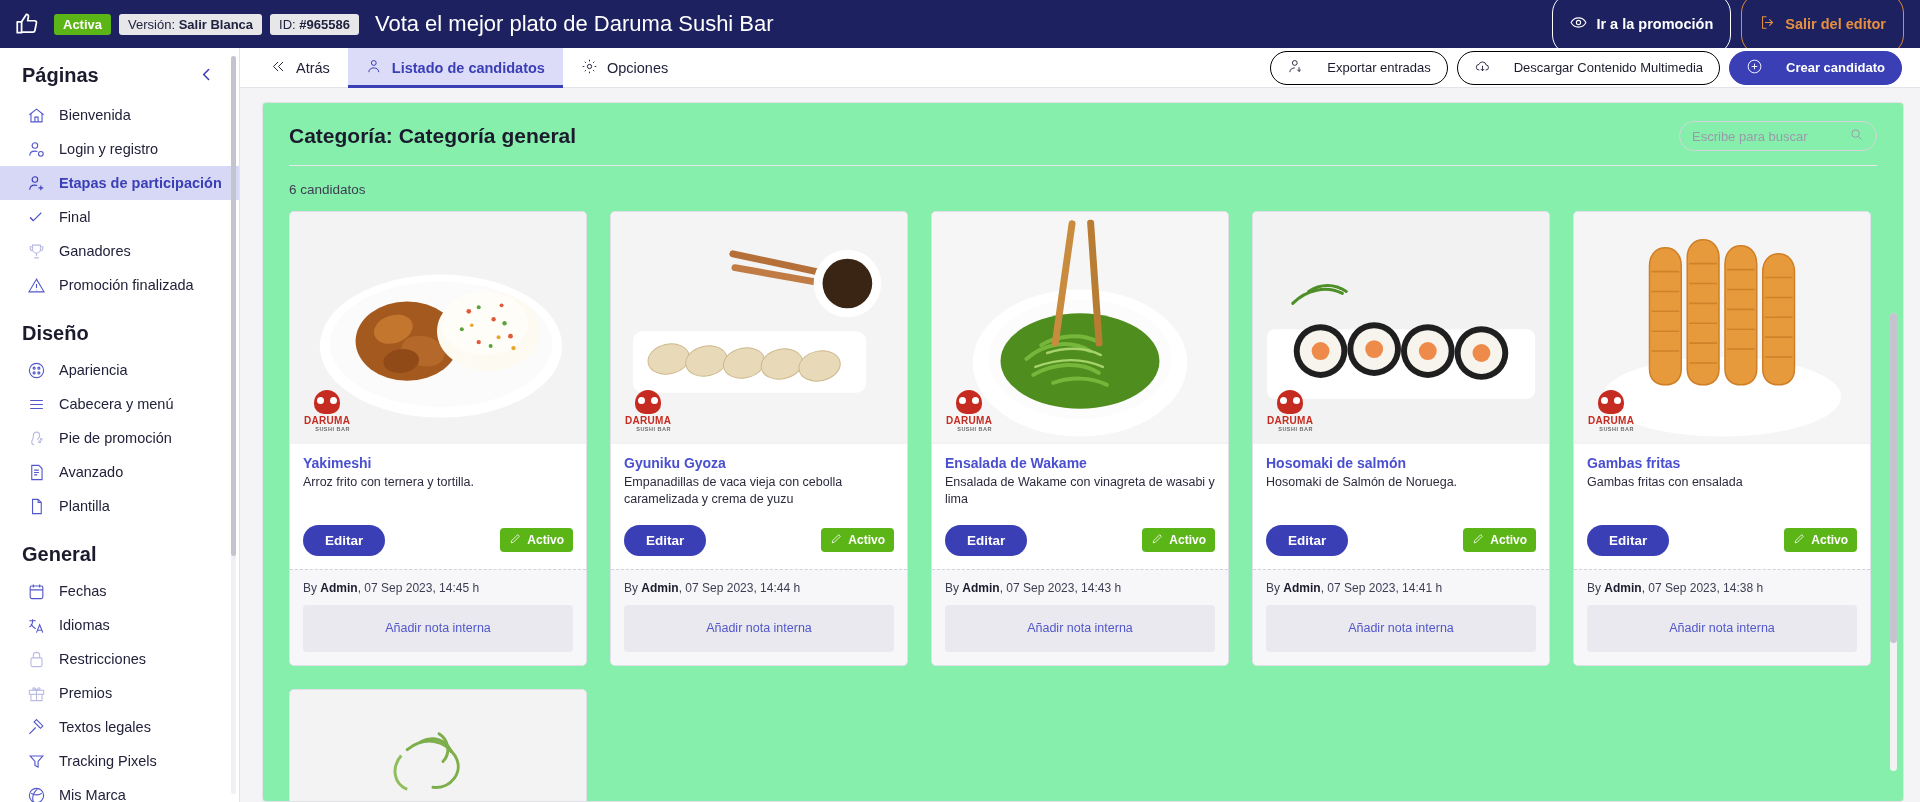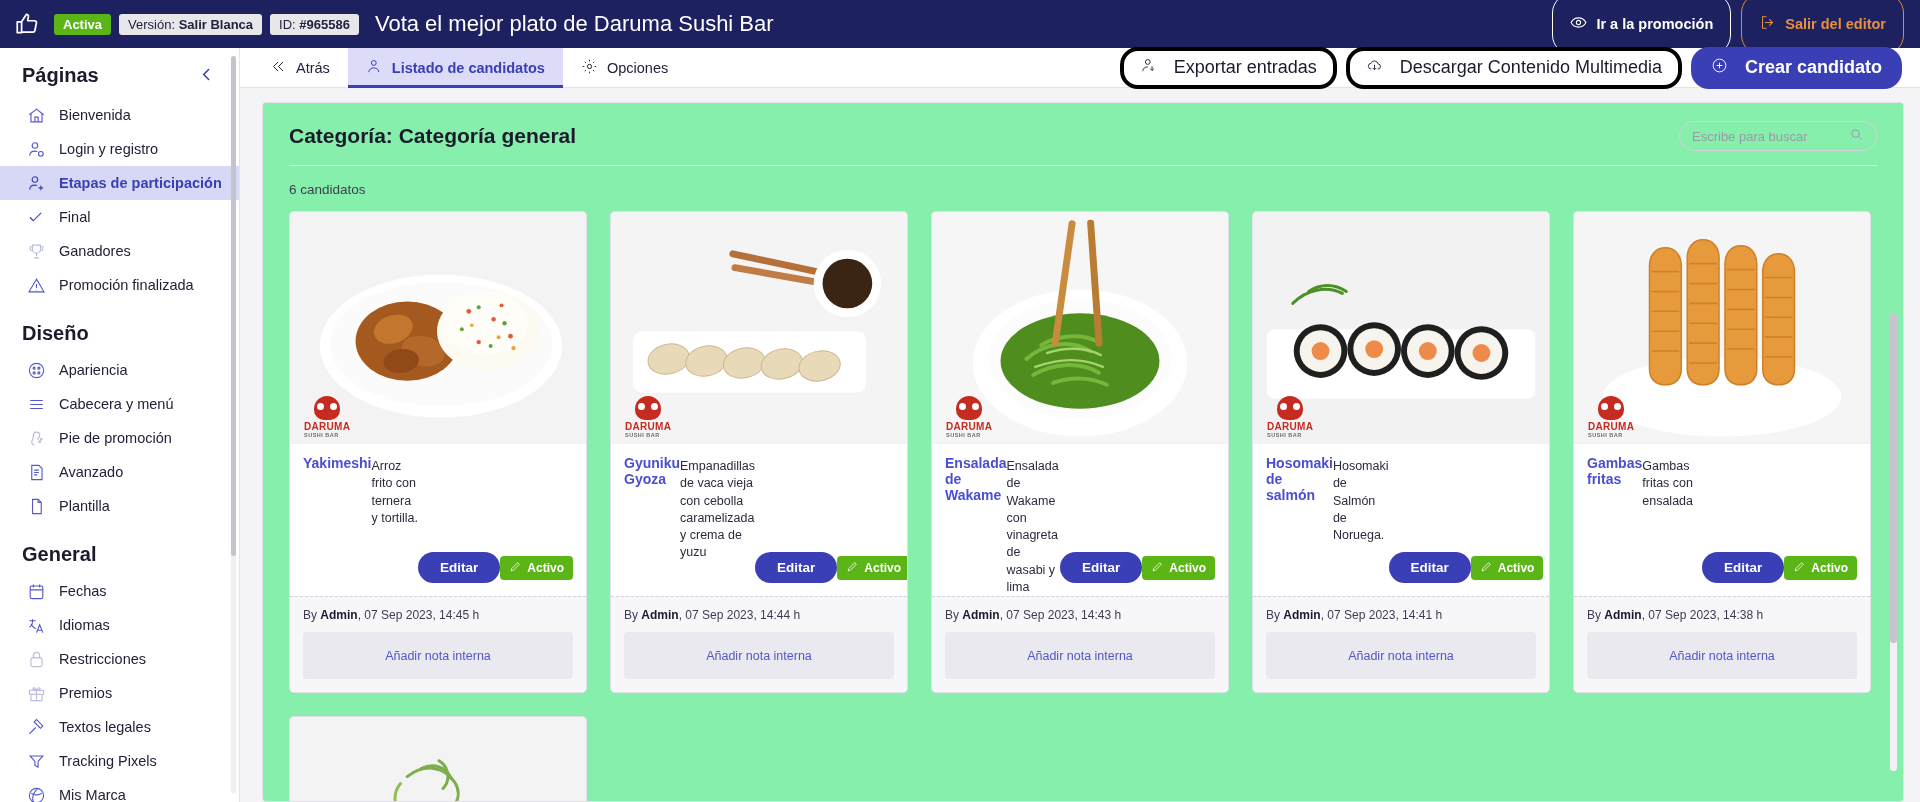--- a/index.html
+++ b/index.html
@@ -106,24 +106,24 @@
   .tab svg { width: 17px; height: 17px; stroke: #22223a; fill: none; stroke-width: 1.4; }
   .tab.selected { background: #dcdcf8; color: #3b3fb6; font-weight: 700; }
   .tab.selected svg { stroke: #3b3fb6; }
   .tab.selected::after {
     content: ""; position: absolute; left: 0; right: 0; bottom: -1px;
     height: 3px; background: #3b3fb6;
   }
   .tabs-spacer { flex: 1 1 auto; }
   .toolbar-right { display: flex; align-items: center; gap: 9px; padding: 0 18px 0 0; }
   .tbtn {
-    display: flex; align-items: center; gap: 17px;
-    border: 4px solid #000000; border-radius: 18px;
+    display: flex; align-items: center; gap: 23px;
+    border: 1px solid #000000; border-radius: 18px;
     background: #fff; color: #1b1b2d;
-    font-size: 18px; padding: 6px 16px; cursor: pointer; white-space: nowrap;
+    font-size: 13px; padding: 6px 16px; cursor: pointer; white-space: nowrap;
   }
   .tbtn svg { width: 17px; height: 17px; stroke: #22223a; fill: none; stroke-width: 1.3; }
   .tbtn.primary { background: #3b3fb6; border-color: #3b3fb6; color: #fff; font-weight: 700; }
   .tbtn.primary svg { stroke: #fff; }
 
   
   .panel-wrap { flex: 1 1 auto; padding: 14px 16px 0 22px; min-height: 0; display: flex; }
   .panel {
     flex: 1 1 auto; background: #86efac; border: 1px solid #e2e2e8;
     border-radius: 4px; display: flex; flex-direction: column;
@@ -155,34 +155,34 @@
     width: 298px; background: #fff;
     border: 1px solid #e0e0ea; border-radius: 5px;
     display: flex; flex-direction: column; overflow: hidden;
   }
   .card-img {
     height: 232px; position: relative; overflow: hidden;
     background: #f2f2f2;
     display: flex; align-items: center; justify-content: center;
   }
   .card-img .photo { position: absolute; inset: 0; }
-  .wm { position: absolute; left: 14px; bottom: 6px; width: 46px; text-align: left; }
+  .wm { position: absolute; left: 14px; bottom: 12px; width: 46px; text-align: right; }
   .wm .head {
     width: 26px; height: 24px; margin: 0 auto;
     background: #c62b21; border-radius: 13px 13px 10px 10px; position: relative;
   }
   .wm .head::before, .wm .head::after {
     content: ""; position: absolute; top: 7px; width: 7px; height: 7px;
     background: #fff; border-radius: 50%;
   }
   .wm .head::before { left: 3px; } .wm .head::after { right: 3px; }
   .wm .t1 { font-size: 10px; font-weight: 700; color: #c62b21; letter-spacing: .3px; margin-top: 1px; }
   .wm .t2 { font-size: 5.5px; font-weight: 700; color: #6a6a6a; letter-spacing: .5px; }
 
-  .card-body { padding: 11px 13px 0 13px; flex: 1 1 auto; display: flex; flex-direction: row; }
+  .card-body { padding: 11px 13px 0 13px; flex: 1 1 auto; display: flex; flex-direction: column; }
   .card-title { font-size: 14px; font-weight: 700; color: #4a4fd0; cursor: pointer; }
   .card-desc { font-size: 12.5px; color: #2b2b3d; line-height: 1.38; margin-top: 3px; }
   .card-actions { display: flex; align-items: center; margin-top: auto; padding: 16px 0 13px 0; }
   .btn-edit {
     background: #3b3fb6; color: #fff; font-size: 13.5px; font-weight: 700;
     border: 0; border-radius: 17px; padding: 8px 22px; cursor: pointer;
     font-family: "Liberation Sans", sans-serif;
   }
   .badge-state {
     margin-left: auto; display: flex; align-items: center; gap: 5px;

